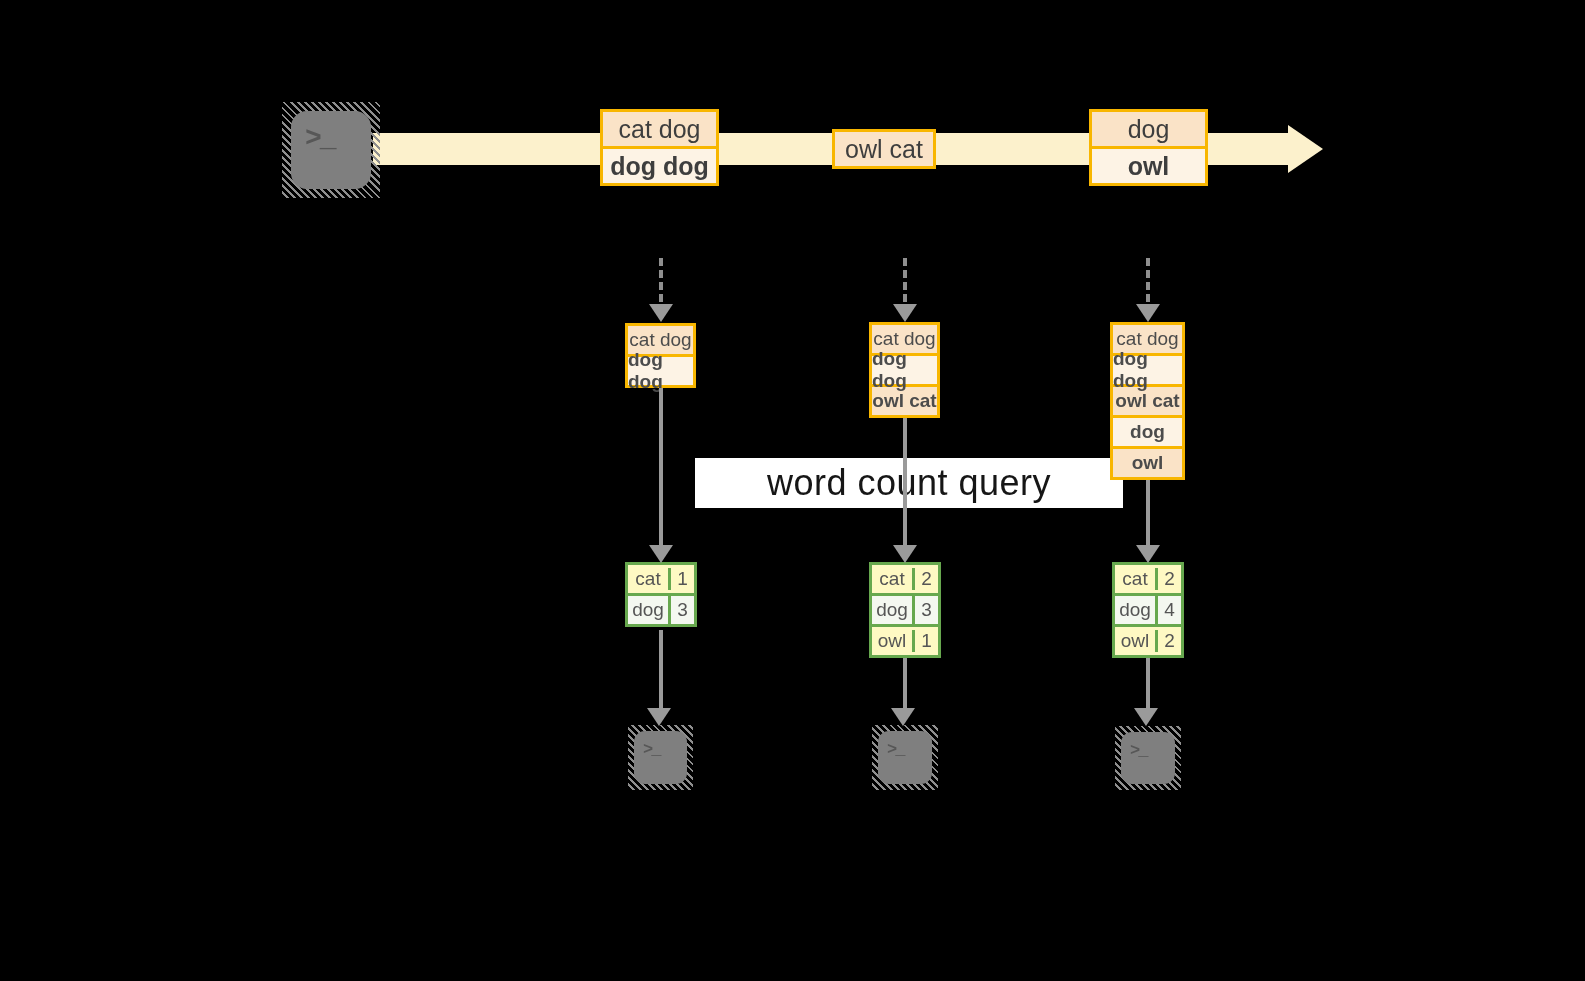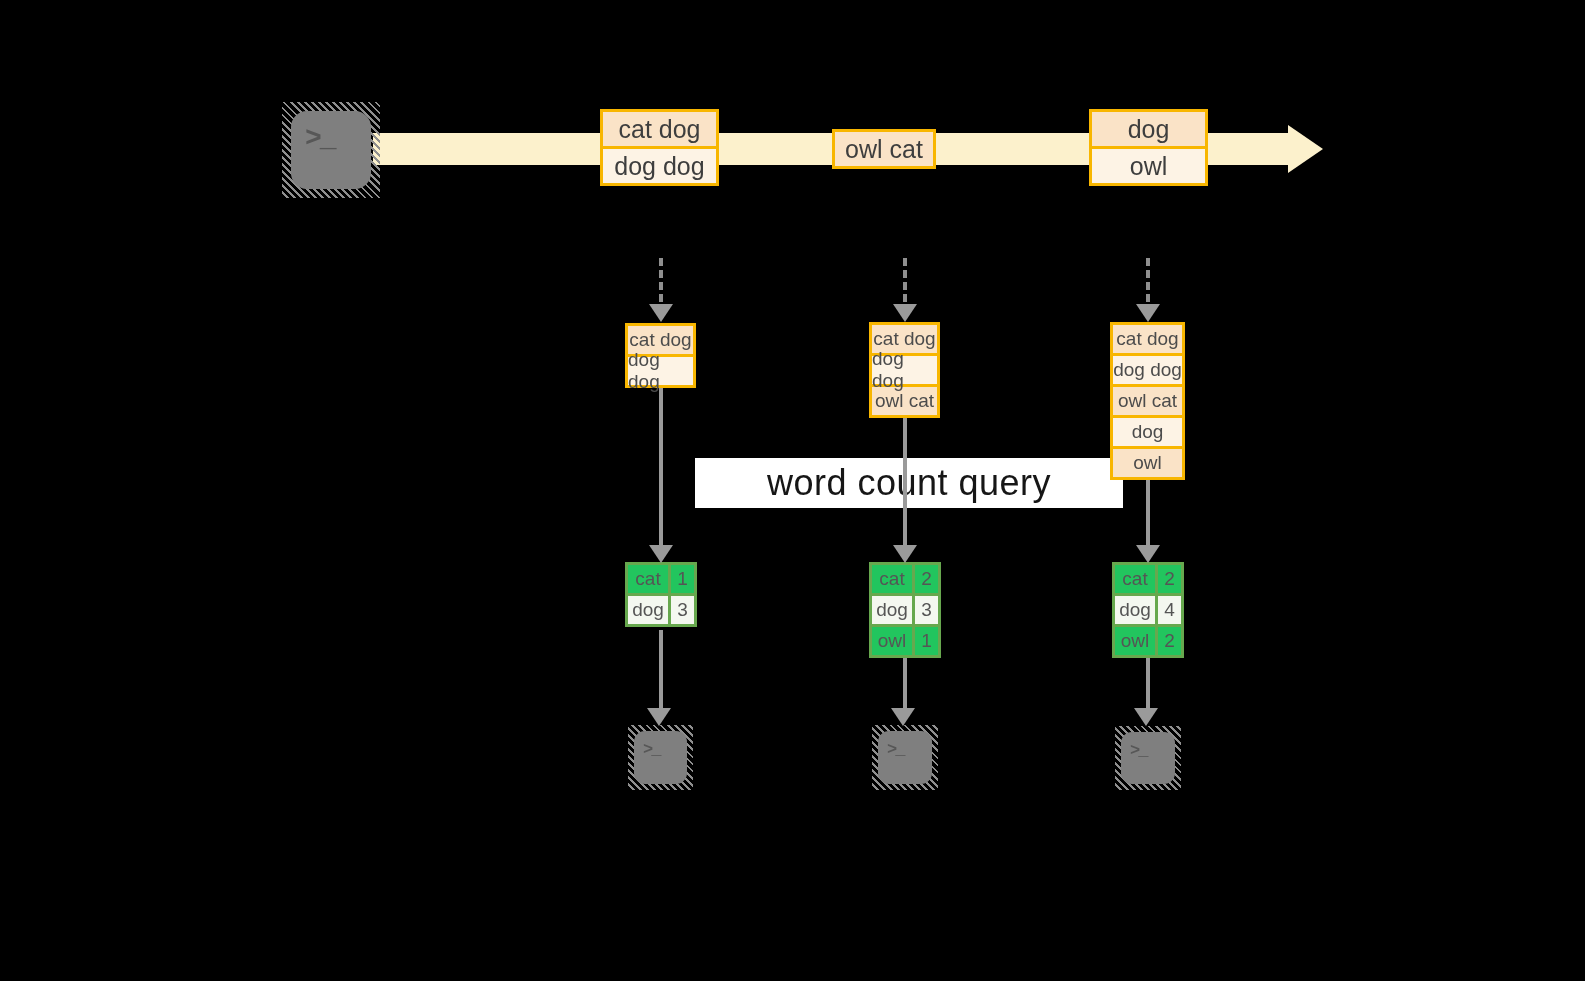--- a/index.html
+++ b/index.html
@@ -21,35 +21,35 @@
   
   .stream-band{position:absolute;left:373px;top:133px;width:915px;height:32px;
                background:#FCF1CC;z-index:1;}
   .stream-head{position:absolute;left:1288px;top:125px;width:0;height:0;z-index:1;
                border-left:35px solid #FCF1CC;
                border-top:24px solid transparent;border-bottom:24px solid transparent;}
 
   
   .obox{position:absolute;border:3px solid #F8B600;z-index:2;background:#FDF3E5;}
   .orow{display:flex;align-items:center;justify-content:center;color:#3e3e3e;}
-  .orow + .orow{border-top:3px solid #F8B600;}
+  .orow + .orow{border-top:3px solid #F8B600;font-weight:bold;}
   .obox.stream .orow{height:34px;font-size:25px;}
   .obox.stack .orow{height:28px;font-size:19px;color:#4c4c4c;}
   .fillA{background:#FAE3C7;}
   .fillB{background:#FDF3E5;}
 
   
   .gtable{position:absolute;border:3px solid #67A84E;z-index:2;}
   .grow{display:flex;height:28px;}
   .grow + .grow{border-top:3px solid #67A84E;}
   .gword{width:40px;border-right:3px solid #67A84E;display:flex;align-items:center;
          justify-content:center;font-size:19px;color:#555;}
   .gcount{width:23px;display:flex;align-items:center;justify-content:center;
           font-size:19px;color:#555;}
-  .gfillA{background:#22c55e;}
+  .gfillA{background:#fef9c3;align-items:center;}
   .gfillB{background:#F4F8F0;}
 
   
   .vline{position:absolute;width:4px;background:#9a9a9a;z-index:3;}
   .vdash{position:absolute;width:0;border-left:4px dashed #8f8f8f;z-index:3;}
   .ahead{position:absolute;width:0;height:0;z-index:3;
          border-left:12px solid transparent;border-right:12px solid transparent;
          border-top:18px solid #9a9a9a;}
 
   

